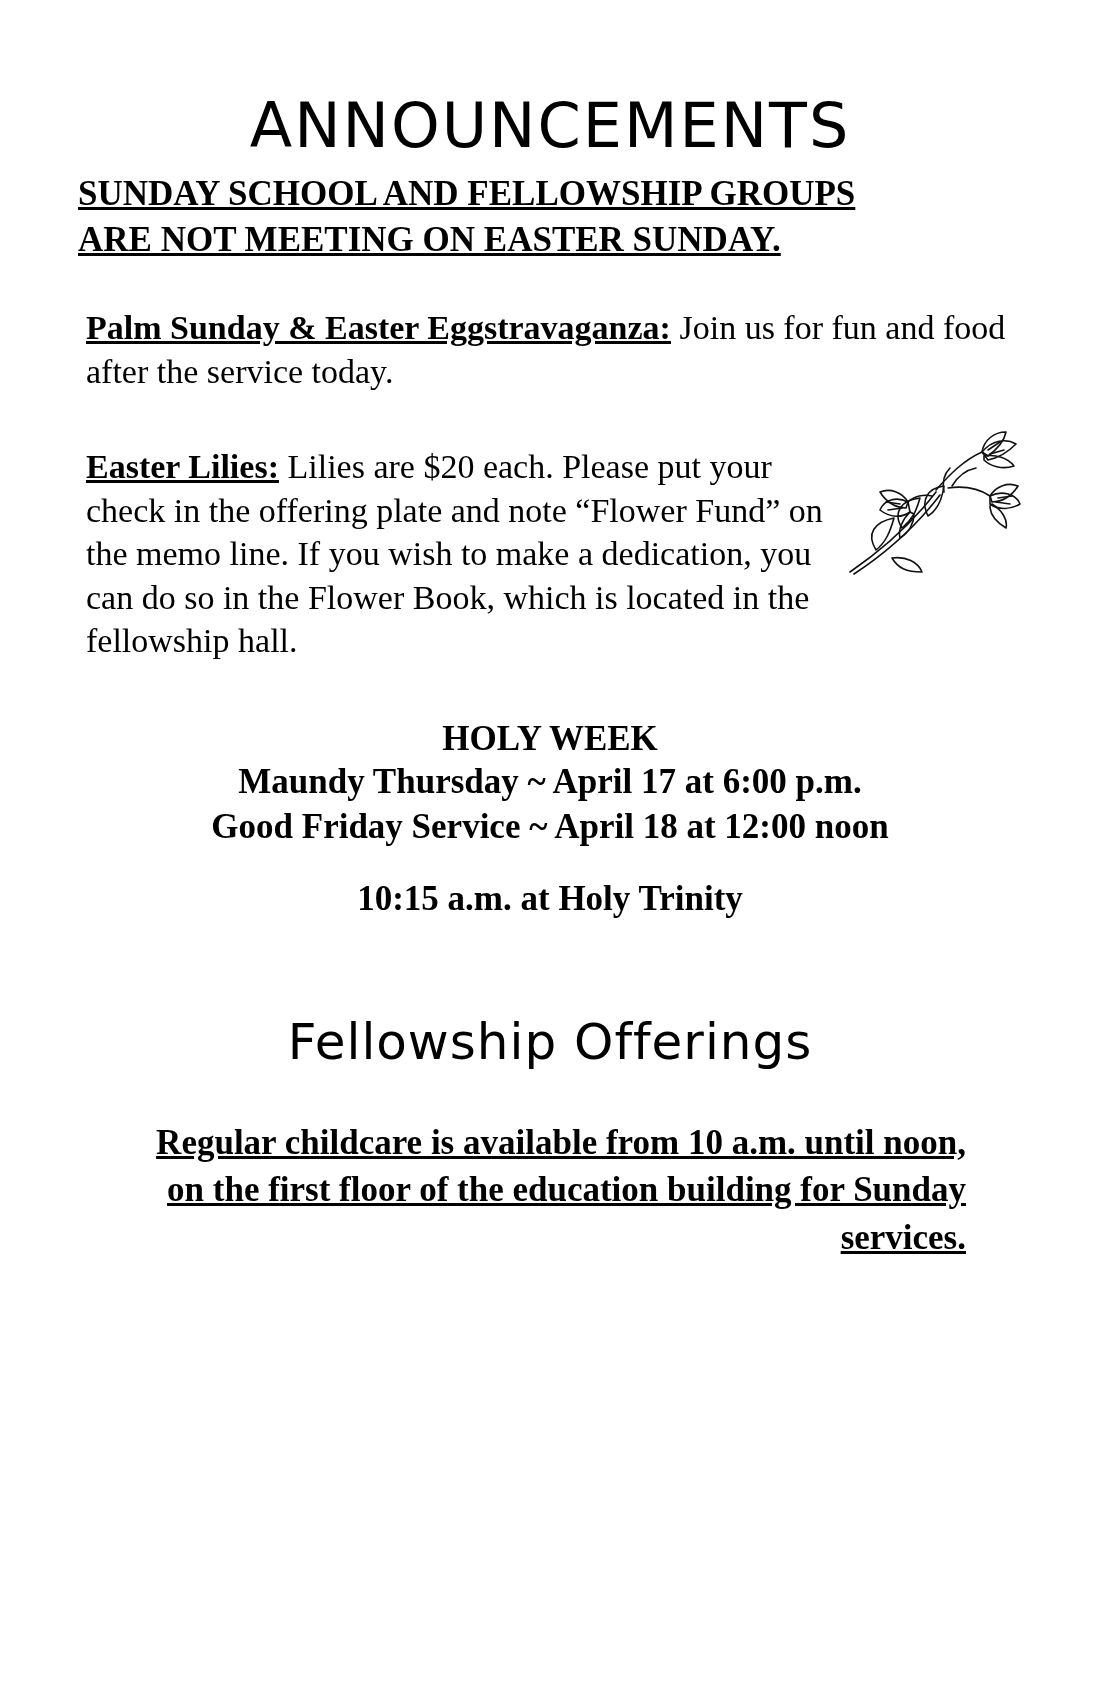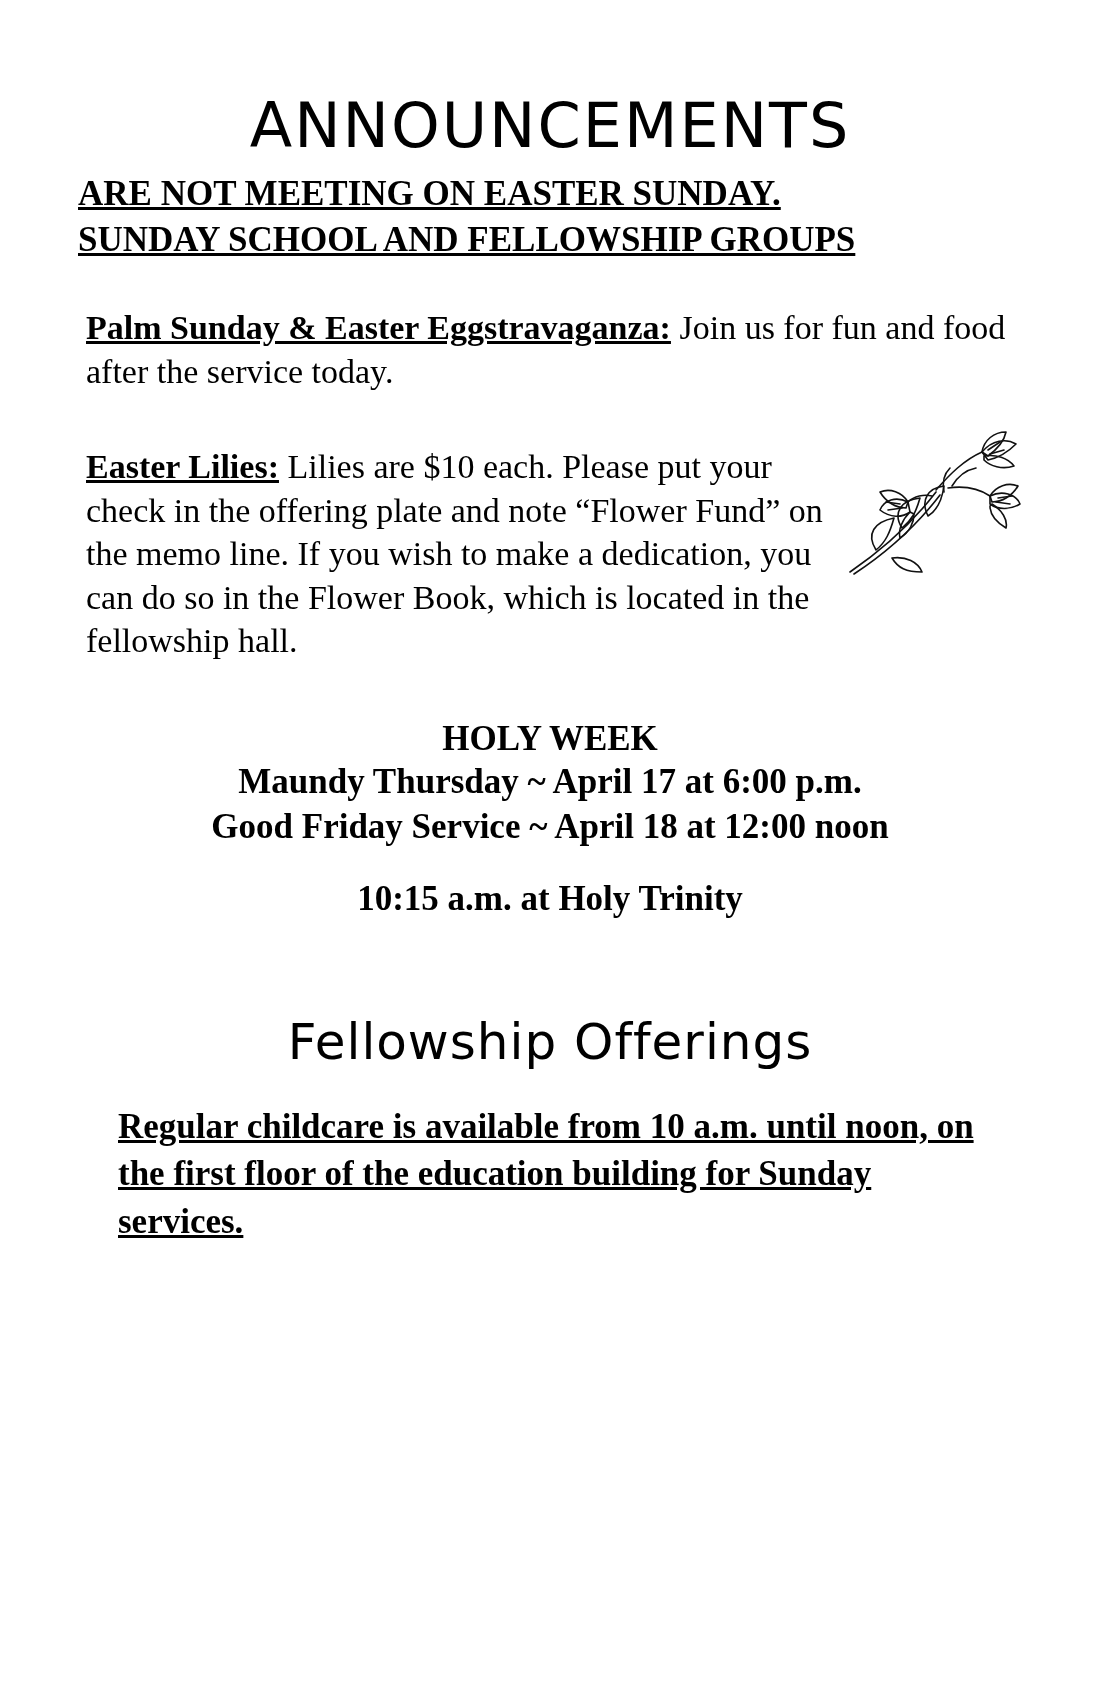--- a/index.html
+++ b/index.html
@@ -87,23 +87,23 @@
     font-size: 35px;
     text-align: center;
     line-height: 1.3;
     margin: 0;
   }
 
   .childcare {
     font-weight: bold;
     text-decoration: underline;
     font-size: 35px;
-    text-align: left;
+    text-align: right;
     line-height: 1.35;
-    margin: 0;
+    margin: 16px;
     padding: 0 40px;
   }
 
   
   .lily {
     position: absolute;
     right: 78px;
     top: 430px;
     width: 190px;
     height: 150px;
@@ -117,33 +117,33 @@
   }
 </style>
 </head>
 <body>
 
 <div class="page">
 
   <h1 class="display-title">ANNOUNCEMENTS</h1>
 
   <div class="heading-underline">
+    <div>SUNDAY SCHOOL AND FELLOWSHIP GROUPS</div>
     <div>ARE NOT MEETING ON EASTER SUNDAY.</div>
-    <div>SUNDAY SCHOOL AND FELLOWSHIP GROUPS</div>
   </div>
 
   <div class="gap-md"></div>
 
   <p class="block"><span class="lead">Palm Sunday &amp; Easter Eggstravaganza:</span><span> Join us for fun and food after the service today.</span></p>
 
   <div class="gap-md"></div>
 
   <div class="wrap-right"></div>
 
-  <p class="block"><span class="lead">Easter Lilies:</span><span> Lilies are $10 each. Please put your check in the offering plate and note “Flower Fund” on the memo line. If you wish to make a dedication, you can do so in the Flower Book, which is located in the fellowship hall.</span></p>
+  <p class="block"><span class="lead">Easter Lilies:</span><span> Lilies are $20 each. Please put your check in the offering plate and note “Flower Fund” on the memo line. If you wish to make a dedication, you can do so in the Flower Book, which is located in the fellowship hall.</span></p>
 
   <div class="gap-lg"></div>
 
   <div>
     <p class="holy-week-title">HOLY WEEK</p>
     <p class="holy-week-line">Maundy Thursday ~ April 17 at 6:00 p.m.</p>
     <p class="holy-week-line">Good Friday Service ~ April 18 at 12:00 noon</p>
   </div>
 
   <div class="gap-sm"></div>

